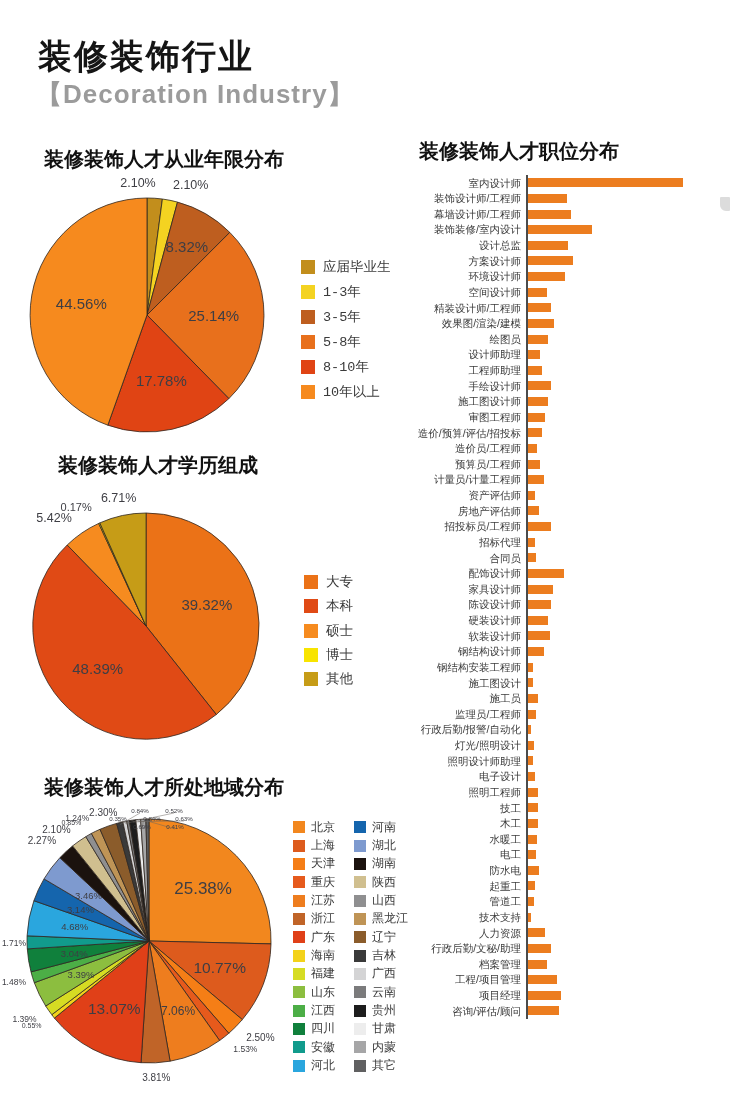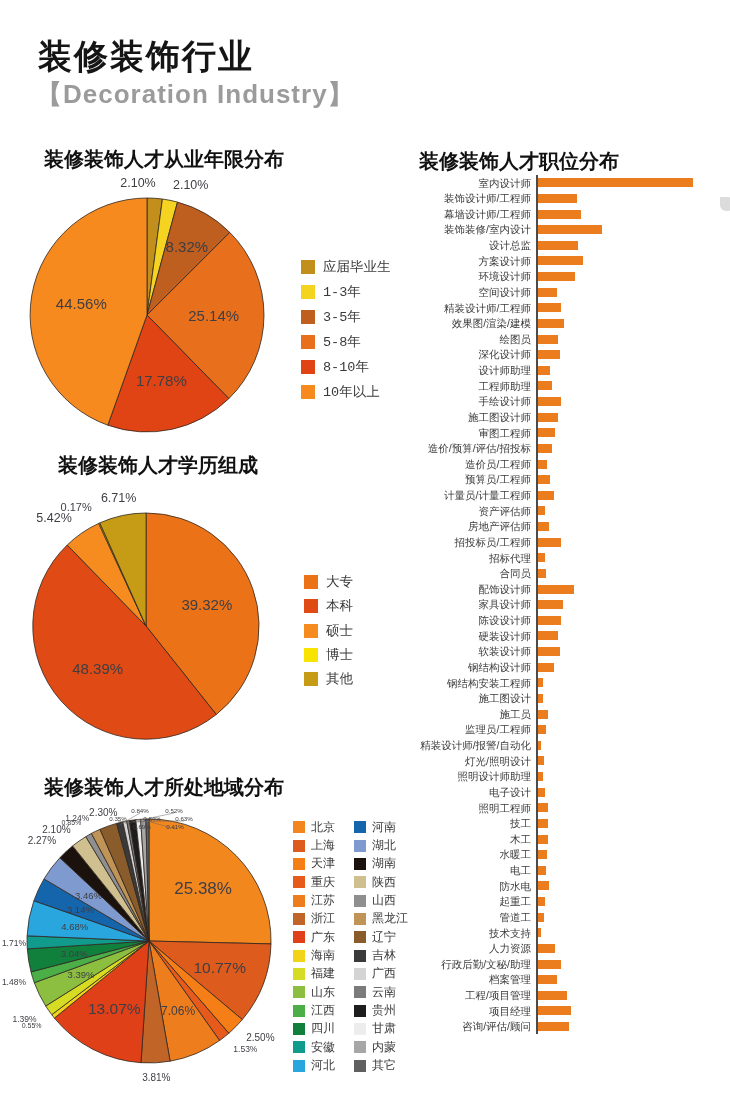--- a/index.html
+++ b/index.html
@@ -288,22 +288,22 @@
       <div class="legend-item">
         <span class="swatch" style="background: rgb(166, 166, 167);"></span>
         <span class="legend-label">内蒙</span>
       </div>
       <div class="legend-item">
         <span class="swatch" style="background: rgb(96, 96, 97);"></span>
         <span class="legend-label">其它</span>
       </div>
     </div>
 
-  <div class="abs sec-title" style="left:419px;top:148px;">装修装饰人才职位分布</div>
-  <div class="abs bars" style="left:413px;top:175px;">
+  <div class="abs sec-title" style="left:419px;top:138px;">装修装饰人才职位分布</div>
+  <div class="abs bars" style="left:403px;top:175px;">
       <div class="bar-row">
         <div class="bar-cat">室内设计师</div>
         <div class="bar-track">
           <div class="bar-fill" style="width: 155px; background: rgb(236, 125, 31);"></div>
         </div>
       </div>
       <div class="bar-row">
         <div class="bar-cat">装饰设计师/工程师</div>
         <div class="bar-track">
           <div class="bar-fill" style="width: 38.8px; background: rgb(236, 125, 31);"></div>
@@ -357,171 +357,165 @@
           <div class="bar-fill" style="width: 26.4px; background: rgb(236, 125, 31);"></div>
         </div>
       </div>
       <div class="bar-row">
         <div class="bar-cat">绘图员</div>
         <div class="bar-track">
           <div class="bar-fill" style="width: 20.2px; background: rgb(236, 125, 31);"></div>
         </div>
       </div>
       <div class="bar-row">
-        <div class="bar-cat">深化设计师</div>
+        <div class="bar-cat">设计师助理</div>
+        <div class="bar-track">
+          <div class="bar-fill" style="width: 12.4px; background: rgb(236, 125, 31);"></div>
+        </div>
+      </div>
+      <div class="bar-row">
+        <div class="bar-cat">工程师助理</div>
+        <div class="bar-track">
+          <div class="bar-fill" style="width: 14px; background: rgb(236, 125, 31);"></div>
+        </div>
+      </div>
+      <div class="bar-row">
+        <div class="bar-cat">手绘设计师</div>
+        <div class="bar-track">
+          <div class="bar-fill" style="width: 23.3px; background: rgb(236, 125, 31);"></div>
+        </div>
+      </div>
+      <div class="bar-row">
+        <div class="bar-cat">施工图设计师</div>
+        <div class="bar-track">
+          <div class="bar-fill" style="width: 20.2px; background: rgb(236, 125, 31);"></div>
+        </div>
+      </div>
+      <div class="bar-row">
+        <div class="bar-cat">审图工程师</div>
+        <div class="bar-track">
+          <div class="bar-fill" style="width: 17.1px; background: rgb(236, 125, 31);"></div>
+        </div>
+      </div>
+      <div class="bar-row">
+        <div class="bar-cat">造价/预算/评估/招投标</div>
+        <div class="bar-track">
+          <div class="bar-fill" style="width: 14px; background: rgb(236, 125, 31);"></div>
+        </div>
+      </div>
+      <div class="bar-row">
+        <div class="bar-cat">造价员/工程师</div>
+        <div class="bar-track">
+          <div class="bar-fill" style="width: 9.3px; background: rgb(236, 125, 31);"></div>
+        </div>
+      </div>
+      <div class="bar-row">
+        <div class="bar-cat">预算员/工程师</div>
+        <div class="bar-track">
+          <div class="bar-fill" style="width: 12.4px; background: rgb(236, 125, 31);"></div>
+        </div>
+      </div>
+      <div class="bar-row">
+        <div class="bar-cat">计量员/计量工程师</div>
+        <div class="bar-track">
+          <div class="bar-fill" style="width: 15.5px; background: rgb(236, 125, 31);"></div>
+        </div>
+      </div>
+      <div class="bar-row">
+        <div class="bar-cat">资产评估师</div>
+        <div class="bar-track">
+          <div class="bar-fill" style="width: 7px; background: rgb(236, 125, 31);"></div>
+        </div>
+      </div>
+      <div class="bar-row">
+        <div class="bar-cat">房地产评估师</div>
+        <div class="bar-track">
+          <div class="bar-fill" style="width: 10.8px; background: rgb(236, 125, 31);"></div>
+        </div>
+      </div>
+      <div class="bar-row">
+        <div class="bar-cat">招投标员/工程师</div>
+        <div class="bar-track">
+          <div class="bar-fill" style="width: 23.3px; background: rgb(236, 125, 31);"></div>
+        </div>
+      </div>
+      <div class="bar-row">
+        <div class="bar-cat">招标代理</div>
+        <div class="bar-track">
+          <div class="bar-fill" style="width: 7px; background: rgb(236, 125, 31);"></div>
+        </div>
+      </div>
+      <div class="bar-row">
+        <div class="bar-cat">合同员</div>
+        <div class="bar-track">
+          <div class="bar-fill" style="width: 7.8px; background: rgb(236, 125, 31);"></div>
+        </div>
+      </div>
+      <div class="bar-row">
+        <div class="bar-cat">配饰设计师</div>
+        <div class="bar-track">
+          <div class="bar-fill" style="width: 35.6px; background: rgb(236, 125, 31);"></div>
+        </div>
+      </div>
+      <div class="bar-row">
+        <div class="bar-cat">家具设计师</div>
+        <div class="bar-track">
+          <div class="bar-fill" style="width: 24.8px; background: rgb(236, 125, 31);"></div>
+        </div>
+      </div>
+      <div class="bar-row">
+        <div class="bar-cat">陈设设计师</div>
+        <div class="bar-track">
+          <div class="bar-fill" style="width: 23.3px; background: rgb(236, 125, 31);"></div>
+        </div>
+      </div>
+      <div class="bar-row">
+        <div class="bar-cat">硬装设计师</div>
+        <div class="bar-track">
+          <div class="bar-fill" style="width: 20.2px; background: rgb(236, 125, 31);"></div>
+        </div>
+      </div>
+      <div class="bar-row">
+        <div class="bar-cat">软装设计师</div>
         <div class="bar-track">
           <div class="bar-fill" style="width: 21.7px; background: rgb(236, 125, 31);"></div>
         </div>
       </div>
       <div class="bar-row">
-        <div class="bar-cat">设计师助理</div>
-        <div class="bar-track">
-          <div class="bar-fill" style="width: 12.4px; background: rgb(236, 125, 31);"></div>
-        </div>
-      </div>
-      <div class="bar-row">
-        <div class="bar-cat">工程师助理</div>
-        <div class="bar-track">
-          <div class="bar-fill" style="width: 14px; background: rgb(236, 125, 31);"></div>
-        </div>
-      </div>
-      <div class="bar-row">
-        <div class="bar-cat">手绘设计师</div>
-        <div class="bar-track">
-          <div class="bar-fill" style="width: 23.3px; background: rgb(236, 125, 31);"></div>
-        </div>
-      </div>
-      <div class="bar-row">
-        <div class="bar-cat">施工图设计师</div>
-        <div class="bar-track">
-          <div class="bar-fill" style="width: 20.2px; background: rgb(236, 125, 31);"></div>
-        </div>
-      </div>
-      <div class="bar-row">
-        <div class="bar-cat">审图工程师</div>
-        <div class="bar-track">
-          <div class="bar-fill" style="width: 17.1px; background: rgb(236, 125, 31);"></div>
-        </div>
-      </div>
-      <div class="bar-row">
-        <div class="bar-cat">造价/预算/评估/招投标</div>
-        <div class="bar-track">
-          <div class="bar-fill" style="width: 14px; background: rgb(236, 125, 31);"></div>
-        </div>
-      </div>
-      <div class="bar-row">
-        <div class="bar-cat">造价员/工程师</div>
-        <div class="bar-track">
-          <div class="bar-fill" style="width: 9.3px; background: rgb(236, 125, 31);"></div>
-        </div>
-      </div>
-      <div class="bar-row">
-        <div class="bar-cat">预算员/工程师</div>
-        <div class="bar-track">
-          <div class="bar-fill" style="width: 12.4px; background: rgb(236, 125, 31);"></div>
-        </div>
-      </div>
-      <div class="bar-row">
-        <div class="bar-cat">计量员/计量工程师</div>
+        <div class="bar-cat">钢结构设计师</div>
         <div class="bar-track">
           <div class="bar-fill" style="width: 15.5px; background: rgb(236, 125, 31);"></div>
         </div>
       </div>
       <div class="bar-row">
-        <div class="bar-cat">资产评估师</div>
-        <div class="bar-track">
-          <div class="bar-fill" style="width: 7px; background: rgb(236, 125, 31);"></div>
-        </div>
-      </div>
-      <div class="bar-row">
-        <div class="bar-cat">房地产评估师</div>
-        <div class="bar-track">
-          <div class="bar-fill" style="width: 10.8px; background: rgb(236, 125, 31);"></div>
-        </div>
-      </div>
-      <div class="bar-row">
-        <div class="bar-cat">招投标员/工程师</div>
-        <div class="bar-track">
-          <div class="bar-fill" style="width: 23.3px; background: rgb(236, 125, 31);"></div>
-        </div>
-      </div>
-      <div class="bar-row">
-        <div class="bar-cat">招标代理</div>
-        <div class="bar-track">
-          <div class="bar-fill" style="width: 7px; background: rgb(236, 125, 31);"></div>
-        </div>
-      </div>
-      <div class="bar-row">
-        <div class="bar-cat">合同员</div>
+        <div class="bar-cat">钢结构安装工程师</div>
+        <div class="bar-track">
+          <div class="bar-fill" style="width: 4.7px; background: rgb(236, 125, 31);"></div>
+        </div>
+      </div>
+      <div class="bar-row">
+        <div class="bar-cat">施工图设计</div>
+        <div class="bar-track">
+          <div class="bar-fill" style="width: 4.7px; background: rgb(236, 125, 31);"></div>
+        </div>
+      </div>
+      <div class="bar-row">
+        <div class="bar-cat">施工员</div>
+        <div class="bar-track">
+          <div class="bar-fill" style="width: 10.1px; background: rgb(236, 125, 31);"></div>
+        </div>
+      </div>
+      <div class="bar-row">
+        <div class="bar-cat">监理员/工程师</div>
         <div class="bar-track">
           <div class="bar-fill" style="width: 7.8px; background: rgb(236, 125, 31);"></div>
         </div>
       </div>
       <div class="bar-row">
-        <div class="bar-cat">配饰设计师</div>
-        <div class="bar-track">
-          <div class="bar-fill" style="width: 35.6px; background: rgb(236, 125, 31);"></div>
-        </div>
-      </div>
-      <div class="bar-row">
-        <div class="bar-cat">家具设计师</div>
-        <div class="bar-track">
-          <div class="bar-fill" style="width: 24.8px; background: rgb(236, 125, 31);"></div>
-        </div>
-      </div>
-      <div class="bar-row">
-        <div class="bar-cat">陈设设计师</div>
-        <div class="bar-track">
-          <div class="bar-fill" style="width: 23.3px; background: rgb(236, 125, 31);"></div>
-        </div>
-      </div>
-      <div class="bar-row">
-        <div class="bar-cat">硬装设计师</div>
-        <div class="bar-track">
-          <div class="bar-fill" style="width: 20.2px; background: rgb(236, 125, 31);"></div>
-        </div>
-      </div>
-      <div class="bar-row">
-        <div class="bar-cat">软装设计师</div>
-        <div class="bar-track">
-          <div class="bar-fill" style="width: 21.7px; background: rgb(236, 125, 31);"></div>
-        </div>
-      </div>
-      <div class="bar-row">
-        <div class="bar-cat">钢结构设计师</div>
-        <div class="bar-track">
-          <div class="bar-fill" style="width: 15.5px; background: rgb(236, 125, 31);"></div>
-        </div>
-      </div>
-      <div class="bar-row">
-        <div class="bar-cat">钢结构安装工程师</div>
-        <div class="bar-track">
-          <div class="bar-fill" style="width: 4.7px; background: rgb(236, 125, 31);"></div>
-        </div>
-      </div>
-      <div class="bar-row">
-        <div class="bar-cat">施工图设计</div>
-        <div class="bar-track">
-          <div class="bar-fill" style="width: 4.7px; background: rgb(236, 125, 31);"></div>
-        </div>
-      </div>
-      <div class="bar-row">
-        <div class="bar-cat">施工员</div>
-        <div class="bar-track">
-          <div class="bar-fill" style="width: 10.1px; background: rgb(236, 125, 31);"></div>
-        </div>
-      </div>
-      <div class="bar-row">
-        <div class="bar-cat">监理员/工程师</div>
-        <div class="bar-track">
-          <div class="bar-fill" style="width: 7.8px; background: rgb(236, 125, 31);"></div>
-        </div>
-      </div>
-      <div class="bar-row">
-        <div class="bar-cat">精装设计师/报警/自动化</div>
+        <div class="bar-cat">行政后勤/报警/自动化</div>
         <div class="bar-track">
           <div class="bar-fill" style="width: 3.1px; background: rgb(236, 125, 31);"></div>
         </div>
       </div>
       <div class="bar-row">
         <div class="bar-cat">灯光/照明设计</div>
         <div class="bar-track">
           <div class="bar-fill" style="width: 6.2px; background: rgb(236, 125, 31);"></div>
         </div>
       </div>

